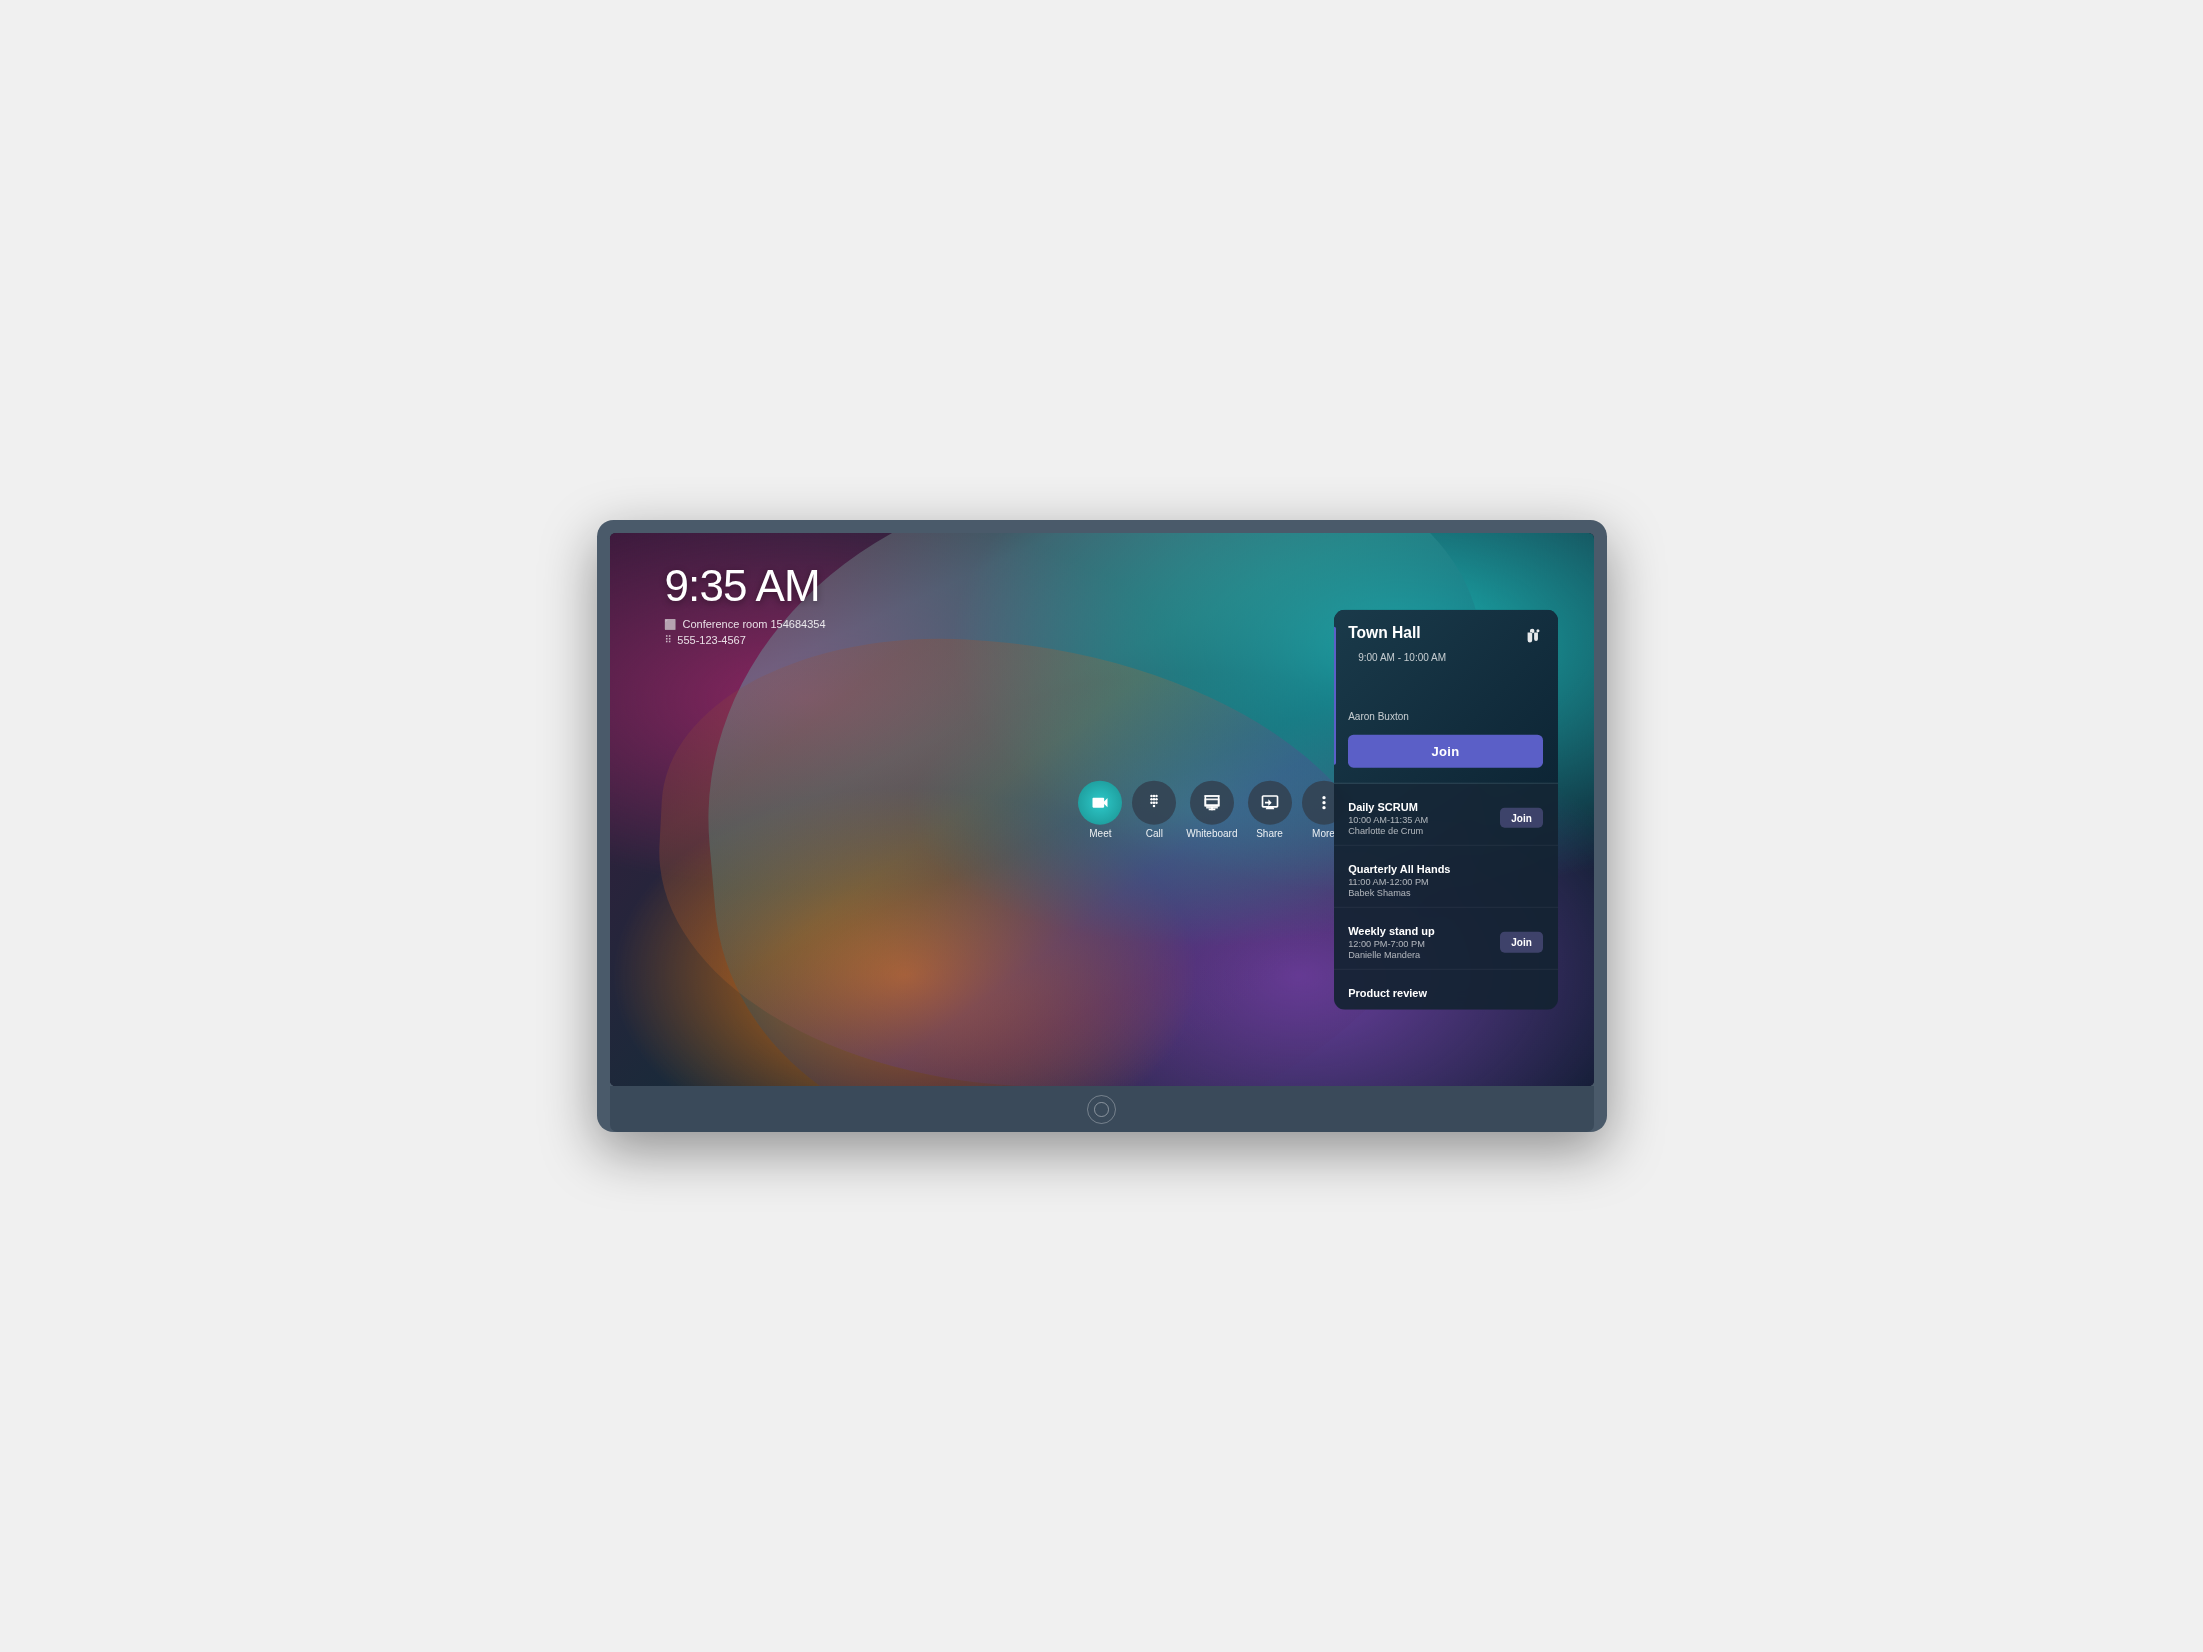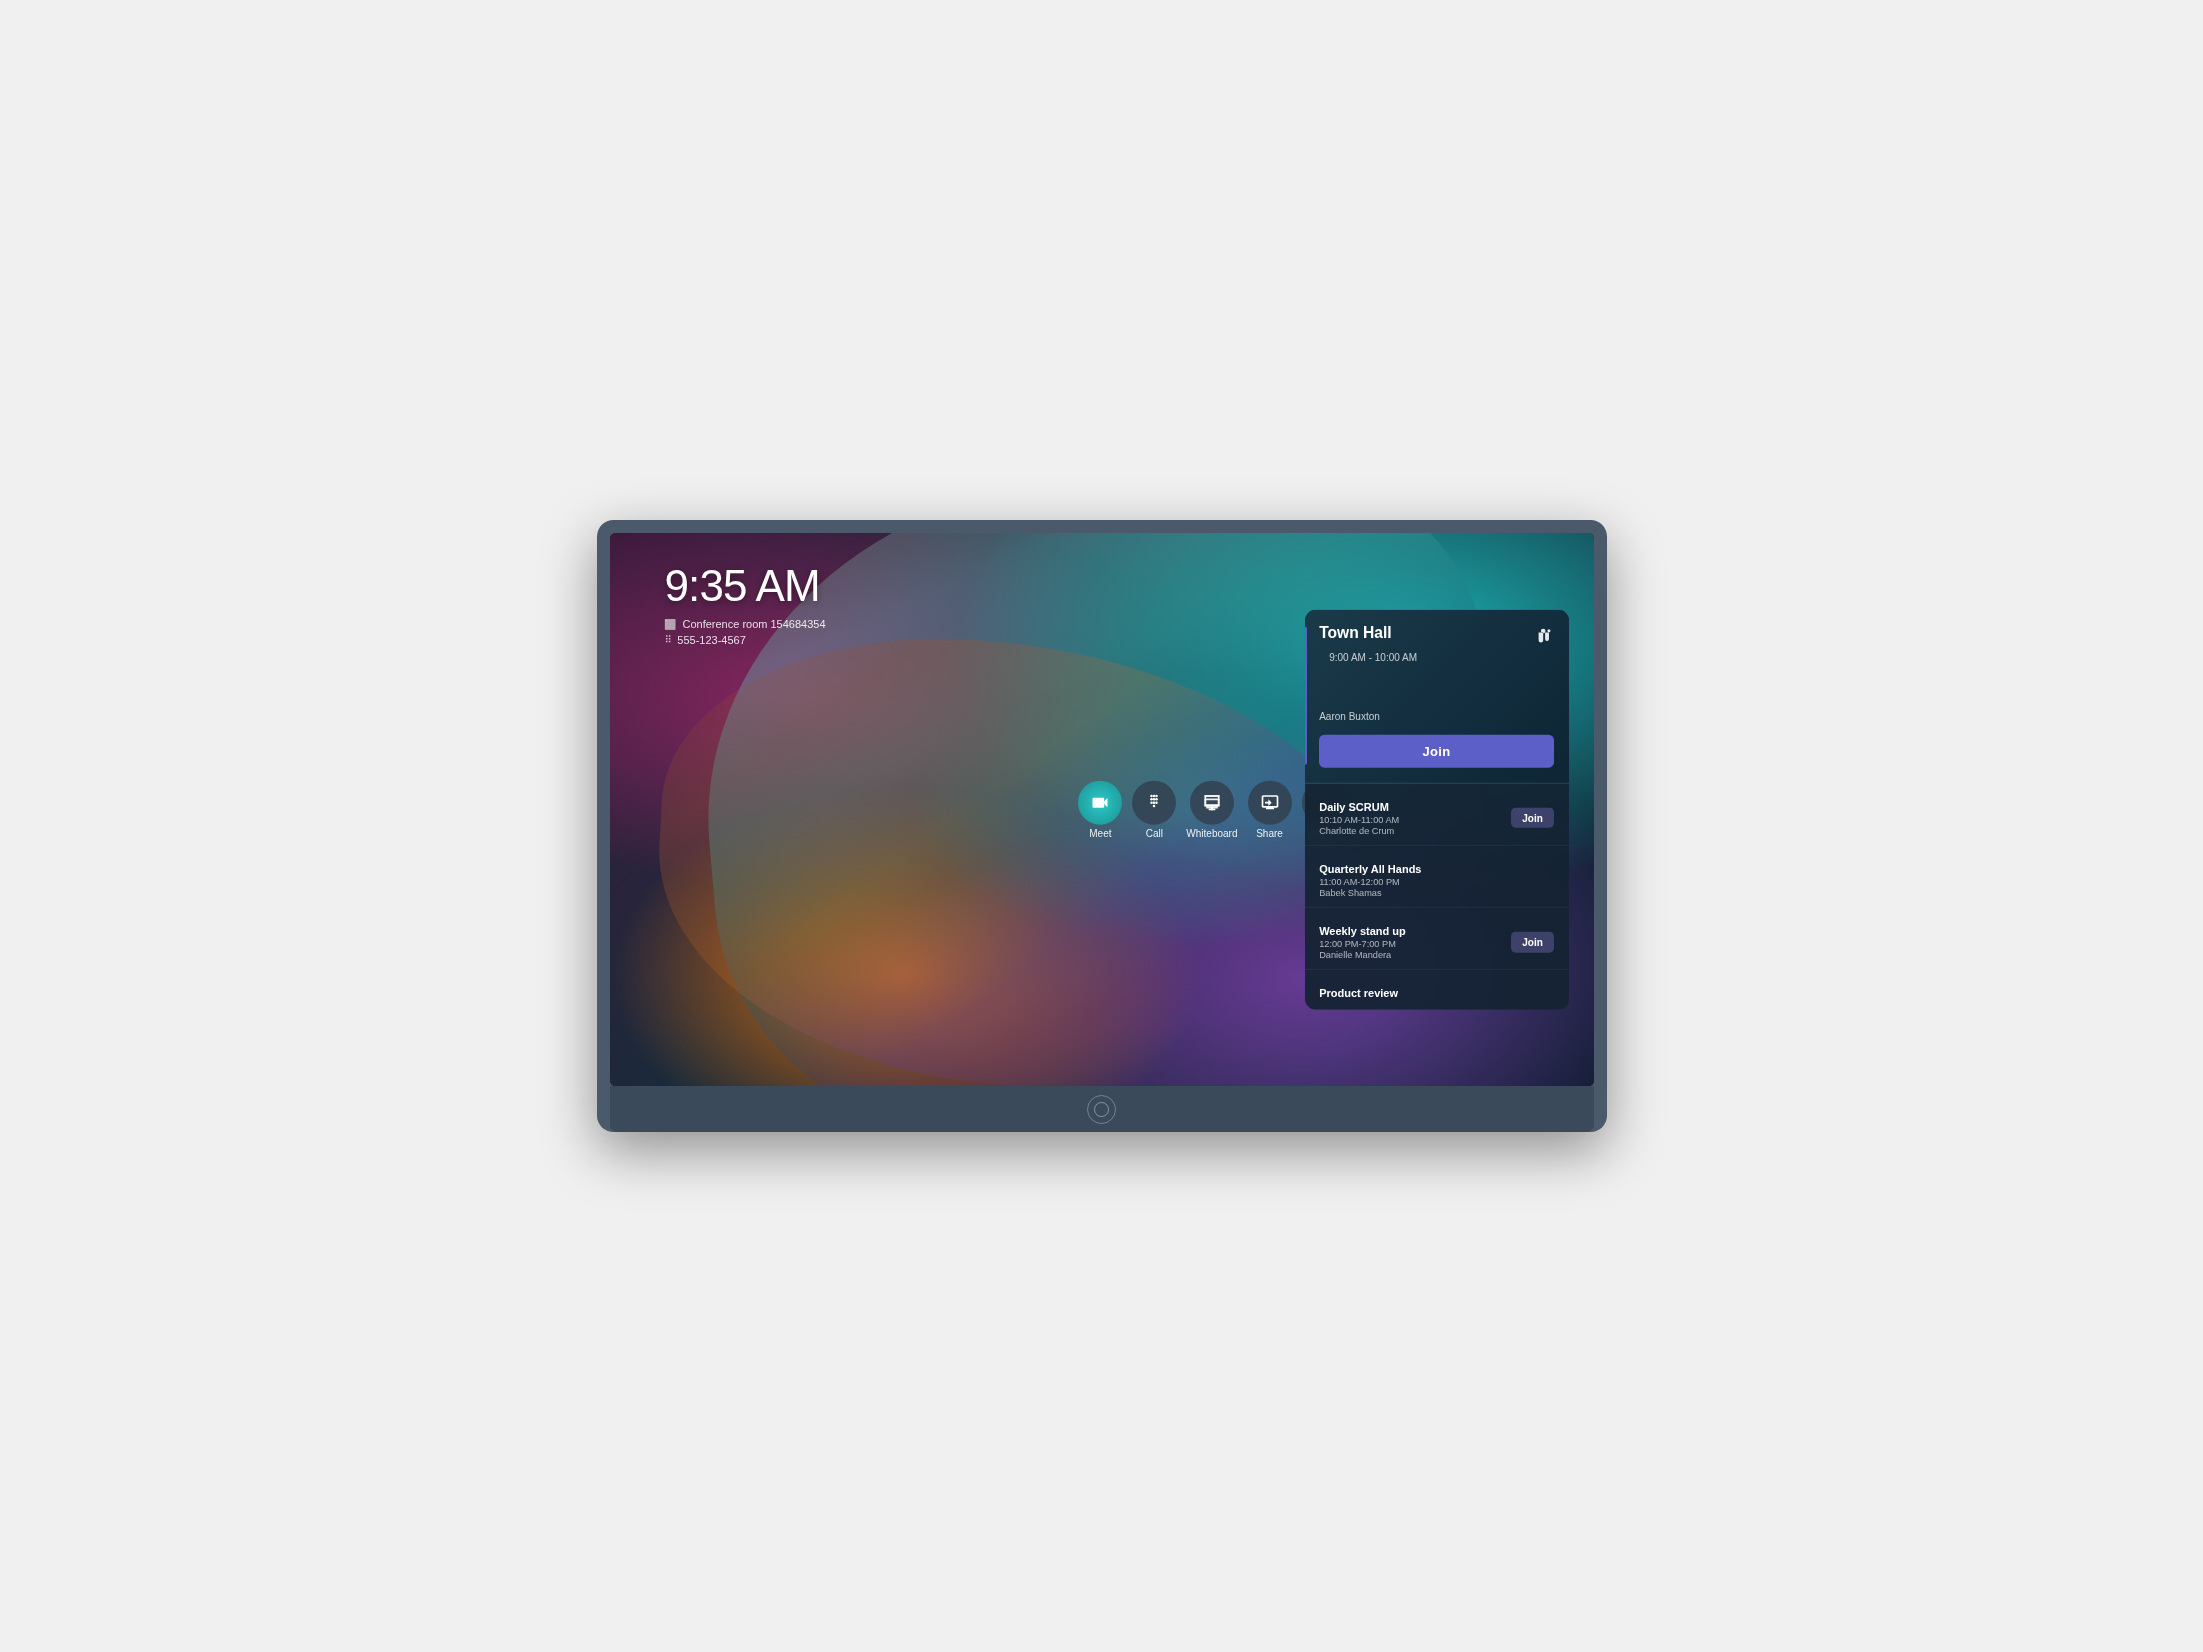--- a/index.html
+++ b/index.html
@@ -165,24 +165,24 @@
 
     .action-btn-label {
       color: rgba(255,255,255,0.9);
       font-size: 10px;
       font-weight: 400;
     }
 
     
     .meeting-panel {
       position: absolute;
-      right: 25px;
+      right: 36px;
       top: 50%;
       transform: translateY(-50%);
-      width: 264px;
+      width: 224px;
       background: rgba(20,35,50,0.92);
       border-radius: 11px;
       overflow: hidden;
       backdrop-filter: blur(9.2px);
     }
 
     
     .featured-meeting {
       background: linear-gradient(135deg, #1a3a4a 0%, #0d2535 100%);
       padding: 14.7px;
@@ -440,21 +440,21 @@
         <div class="featured-time">9:00 AM - 10:00 AM</div>
         <div class="featured-organizer">Aaron Buxton</div>
         <button class="join-primary-btn">Join</button>
       </div>
 
       <div class="meeting-list">
 
         <div class="meeting-item">
           <div class="meeting-info">
             <div class="meeting-name">Daily SCRUM</div>
-            <div class="meeting-time">10:10 AM-11:00 AM</div>
+            <div class="meeting-time">10:00 AM-11:35 AM</div>
             <div class="meeting-organizer">Charlotte de Crum</div>
           </div>
           <button class="join-secondary-btn">Join</button>
         </div>
 
         <div class="meeting-item">
           <div class="meeting-info">
             <div class="meeting-name">Quarterly All Hands</div>
             <div class="meeting-time">11:00 AM-12:00 PM</div>
             <div class="meeting-organizer">Babek Shamas</div>

